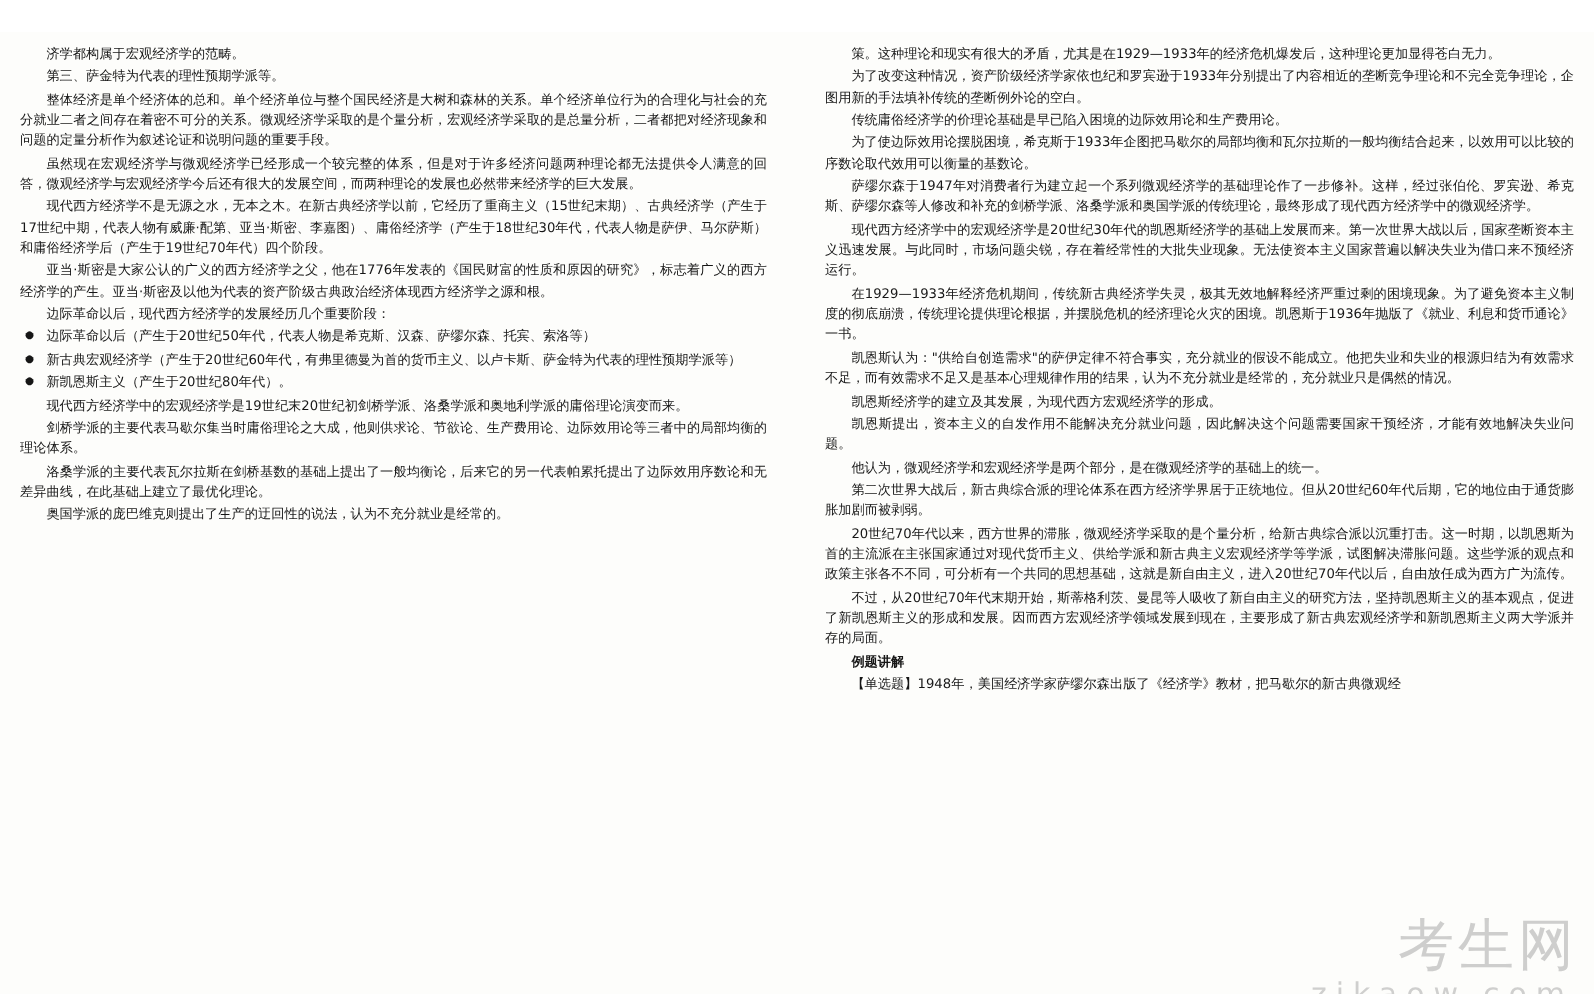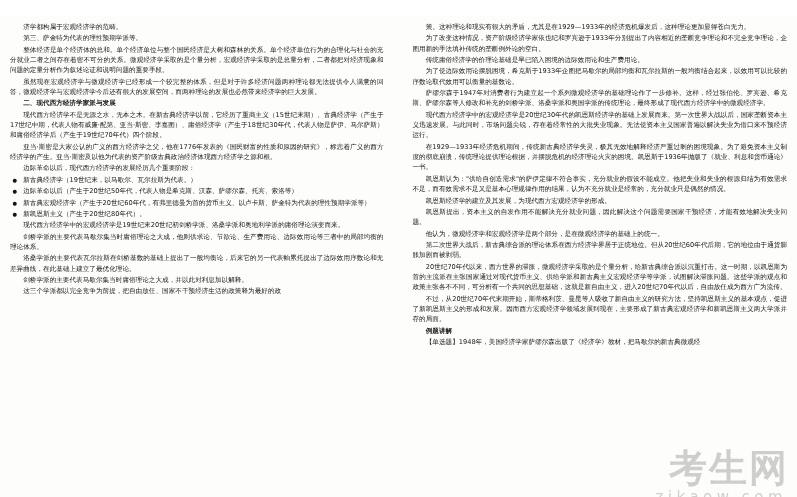--- a/index.html
+++ b/index.html
@@ -83,22 +83,22 @@
     bottom: 8px;
     pointer-events: none;
     user-select: none;
     display: flex;
     flex-direction: column;
     align-items: flex-end;
     line-height: 1;
   }
   .wm-main {
     font-family: "DejaVu Serif", serif;
-    font-weight: bold;
-    font-size: 38px;
+    font-weight: normal;
+    font-size: 28px;
     color: rgba(140, 140, 140, 0.42);
     letter-spacing: 2px;
   }
   .wm-sub {
     font-family: "DejaVu Sans", sans-serif;
     font-size: 15px;
     color: rgba(150, 150, 150, 0.45);
     letter-spacing: 4.5px;
     margin-top: 3px;
     margin-right: 2px;
@@ -107,33 +107,30 @@
 </head>
 <body>
 
 <div id="page">
   <div class="columns">
     <div class="col left" id="left-col">
         <p class="indent">济学都构属于宏观经济学的范畴。</p>
         <p class="indent">第三、萨金特为代表的理性预期学派等。</p>
         <p class="indent">整体经济是单个经济体的总和。单个经济单位与整个国民经济是大树和森林的关系。单个经济单位行为的合理化与社会的充分就业二者之间存在着密不可分的关系。微观经济学采取的是个量分析，宏观经济学采取的是总量分析，二者都把对经济现象和问题的定量分析作为叙述论证和说明问题的重要手段。</p>
         <p class="indent">虽然现在宏观经济学与微观经济学已经形成一个较完整的体系，但是对于许多经济问题两种理论都无法提供令人满意的回答，微观经济学与宏观经济学今后还有很大的发展空间，而两种理论的发展也必然带来经济学的巨大发展。</p>
-        <p class="heading">二、现代西方经济学家派与发展</p>
         <p class="indent">现代西方经济学不是无源之水，无本之木。在新古典经济学以前，它经历了重商主义（15世纪末期）、古典经济学（产生于17世纪中期，代表人物有威廉·配第、亚当·斯密、李嘉图）、庸俗经济学（产生于18世纪30年代，代表人物是萨伊、马尔萨斯）和庸俗经济学后（产生于19世纪70年代）四个阶段。</p>
         <p class="indent">亚当·斯密是大家公认的广义的西方经济学之父，他在1776年发表的《国民财富的性质和原因的研究》，标志着广义的西方经济学的产生。亚当·斯密及以他为代表的资产阶级古典政治经济体现西方经济学之源和根。</p>
         <p class="indent">边际革命以后，现代西方经济学的发展经历几个重要阶段：</p>
-        <p class="bullet">新古典经济学（19世纪末，以马歇尔、瓦尔拉斯为代表。）</p>
         <p class="bullet">边际革命以后（产生于20世纪50年代，代表人物是希克斯、汉森、萨缪尔森、托宾、索洛等）</p>
         <p class="bullet">新古典宏观经济学（产生于20世纪60年代，有弗里德曼为首的货币主义、以卢卡斯、萨金特为代表的理性预期学派等）</p>
         <p class="bullet">新凯恩斯主义（产生于20世纪80年代）。</p>
         <p class="indent">现代西方经济学中的宏观经济学是19世纪末20世纪初剑桥学派、洛桑学派和奥地利学派的庸俗理论演变而来。</p>
         <p class="indent">剑桥学派的主要代表马歇尔集当时庸俗理论之大成，他则供求论、节欲论、生产费用论、边际效用论等三者中的局部均衡的理论体系。</p>
         <p class="indent">洛桑学派的主要代表瓦尔拉斯在剑桥基数的基础上提出了一般均衡论，后来它的另一代表帕累托提出了边际效用序数论和无差异曲线，在此基础上建立了最优化理论。</p>
-        <p class="indent">剑桥学派的主要代表马歇尔集当时庸俗理论之大成，并以此对利息加以解释。</p>
-        <p class="indent">这三个学派都以完全竞争为前提，把自由放任、国家不干预经济生活的政策释为最好的政</p>
+        <p class="indent">奥国学派的庞巴维克则提出了生产的迂回性的说法，认为不充分就业是经常的。</p>
       </div>
     <div class="col right" id="right-col">
         <p class="indent">策。这种理论和现实有很大的矛盾，尤其是在1929—1933年的经济危机爆发后，这种理论更加显得苍白无力。</p>
         <p class="indent">为了改变这种情况，资产阶级经济学家依也纪和罗宾逊于1933年分别提出了内容相近的垄断竞争理论和不完全竞争理论，企图用新的手法填补传统的垄断例外论的空白。</p>
         <p class="indent">传统庸俗经济学的价理论基础是早已陷入困境的边际效用论和生产费用论。</p>
         <p class="indent">为了使边际效用论摆脱困境，希克斯于1933年企图把马歇尔的局部均衡和瓦尔拉斯的一般均衡结合起来，以效用可以比较的序数论取代效用可以衡量的基数论。</p>
         <p class="indent">萨缪尔森于1947年对消费者行为建立起一个系列微观经济学的基础理论作了一步修补。这样，经过张伯伦、罗宾逊、希克斯、萨缪尔森等人修改和补充的剑桥学派、洛桑学派和奥国学派的传统理论，最终形成了现代西方经济学中的微观经济学。</p>
         <p class="indent">现代西方经济学中的宏观经济学是20世纪30年代的凯恩斯经济学的基础上发展而来。第一次世界大战以后，国家垄断资本主义迅速发展。与此同时，市场问题尖锐，存在着经常性的大批失业现象。无法使资本主义国家普遍以解决失业为借口来不预经济运行。</p>
         <p class="indent">在1929—1933年经济危机期间，传统新古典经济学失灵，极其无效地解释经济严重过剩的困境现象。为了避免资本主义制度的彻底崩溃，传统理论提供理论根据，并摆脱危机的经济理论火灾的困境。凯恩斯于1936年抛版了《就业、利息和货币通论》一书。</p>
         <p class="indent">凯恩斯认为："供给自创造需求"的萨伊定律不符合事实，充分就业的假设不能成立。他把失业和失业的根源归结为有效需求不足，而有效需求不足又是基本心理规律作用的结果，认为不充分就业是经常的，充分就业只是偶然的情况。</p>

